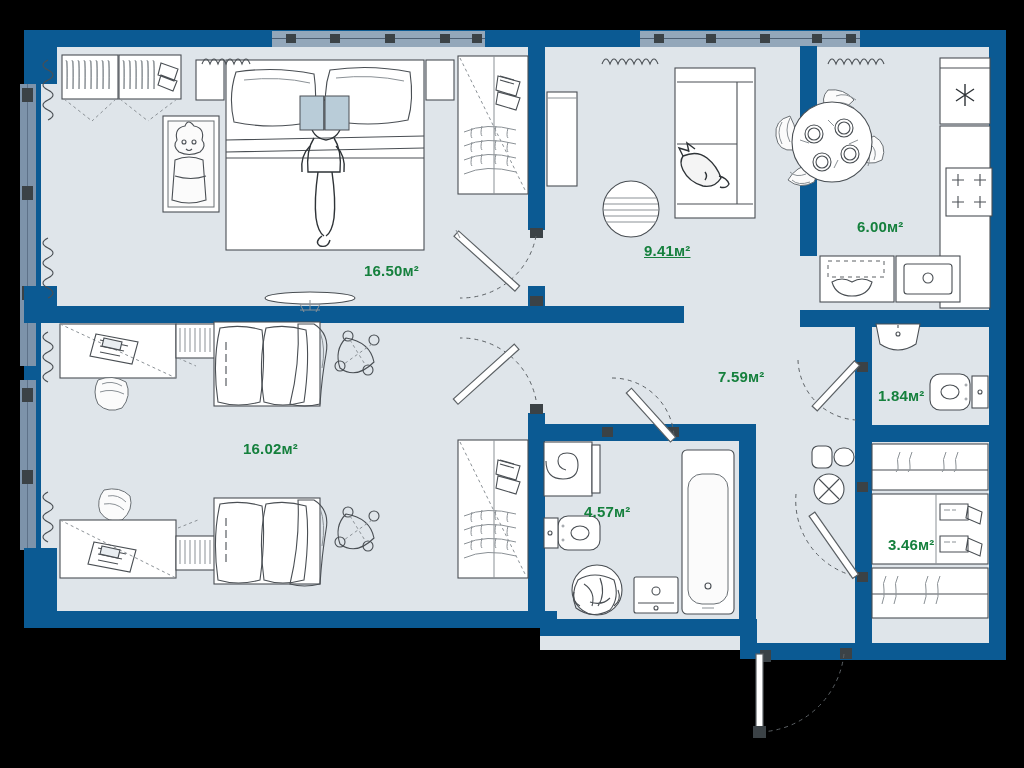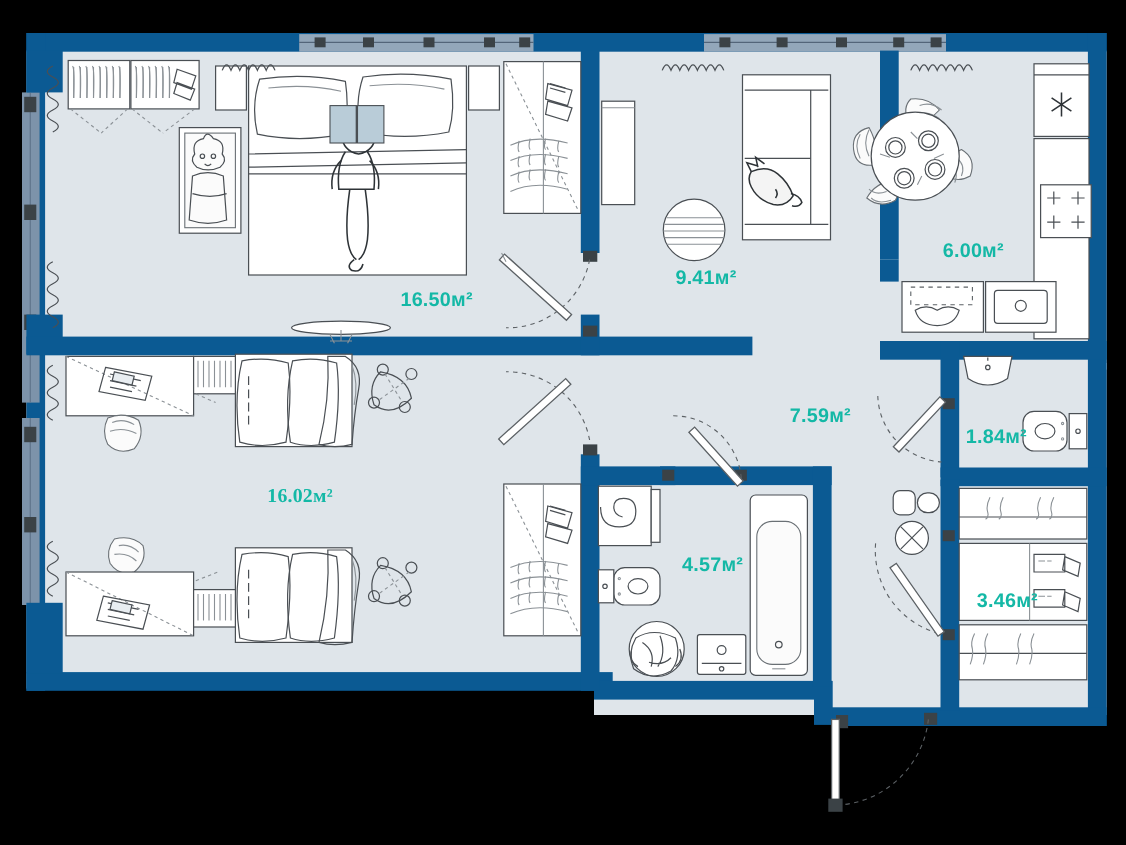--- a/index.html
+++ b/index.html
@@ -20,23 +20,23 @@
   .abs { position: absolute; }
   .wall      { background: #0b5a93; }
   .floor     { background: #dfe5ea; }
   .glass     { background: #7d93aa; }
   .glass-lt  { background: #93a7ba; }
   .nub       { background: #3b4246; }
 
   
   .area {
     position: absolute;
-    color: #14b8a6;
+    color: #15803d;
     font-weight: bold;
-    font-size: 18px;
+    font-size: 15px;
     letter-spacing: .2px;
     white-space: nowrap;
     font-family: "Liberation Sans", sans-serif;
   }
 
   
   .fx { position: absolute; }
   .fx svg { display:block; overflow: visible; }
   .ln { fill: none; stroke: #4a4f54; stroke-width: 1.1; }
   .ln-th { fill: none; stroke: #2e3337; stroke-width: 1.4; }
@@ -625,21 +625,21 @@
   </div>
   <div class="fx" style="left:752px; top:652px;">
     <svg width="110" height="100">
       <rect class="leaf" x="4" y="2" width="7" height="78"></rect>
       <path class="dash" d="M92 2 a88 88 0 0 1 -84 78"></path>
       <rect class="nub" x="1" y="74" width="13" height="12" fill="#3b4246"></rect>
     </svg>
   </div>
 
   <div class="area" style="left:364px; top:262px;">16.50м²</div>
-  <div class="area" style="left:614px; top:242px;">9.41м²</div>
+  <div class="area" style="left:644px; top:242px;text-decoration:underline;">9.41м²</div>
   <div class="area" style="left:857px; top:218px;">6.00м²</div>
   <div class="area" style="left:718px; top:368px;">7.59м²</div>
-  <div class="area" style="left:620px; top:503px;">4.57м²</div>
+  <div class="area" style="left:584px; top:503px;">4.57м²</div>
   <div class="area" style="left:878px; top:387px;">1.84м²</div>
   <div class="area" style="left:888px; top:536px;">3.46м²</div>
-  <div class="area" style="left:243px; top:440px;font-family:Liberation Serif, serif;">16.02м²</div>
+  <div class="area" style="left:243px; top:440px;">16.02м²</div>
 
 </div>
 
 </body></html>

